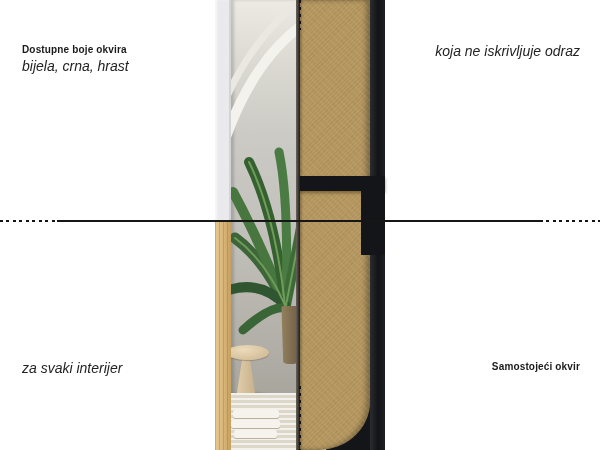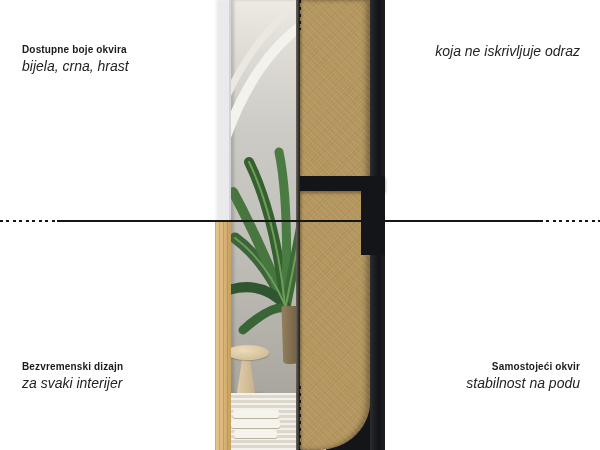--- a/index.html
+++ b/index.html
@@ -89,27 +89,25 @@
   <div class="callout tl">
     <div class="title">Dostupne boje okvira</div>
     <div class="sub">bijela, crna, hrast</div>
   </div>
 
   <div class="callout tr">
     <div class="sub">koja ne iskrivljuje odraz</div>
   </div>
 
   <div class="callout bl">
-    <div class="title">Bezvremenski dizajn</div>
     <div class="sub">za svaki interijer</div>
   </div>
 
   <div class="callout br">
     <div class="title">Samostojeći okvir</div>
-    <div class="sub">stabilnost na podu</div>
   </div>
 
   <div class="photo">
 
     <div class="front">
       <div class="frame-white"></div>
       <div class="frame-oak"></div>
       <div class="glass">
         <svg class="arch-svg" width="69" height="150" viewBox="0 0 69 150">
           <path d="M-12 158 Q20 52 88 14" stroke="#f4f2ed" stroke-width="10" fill="none"></path>

